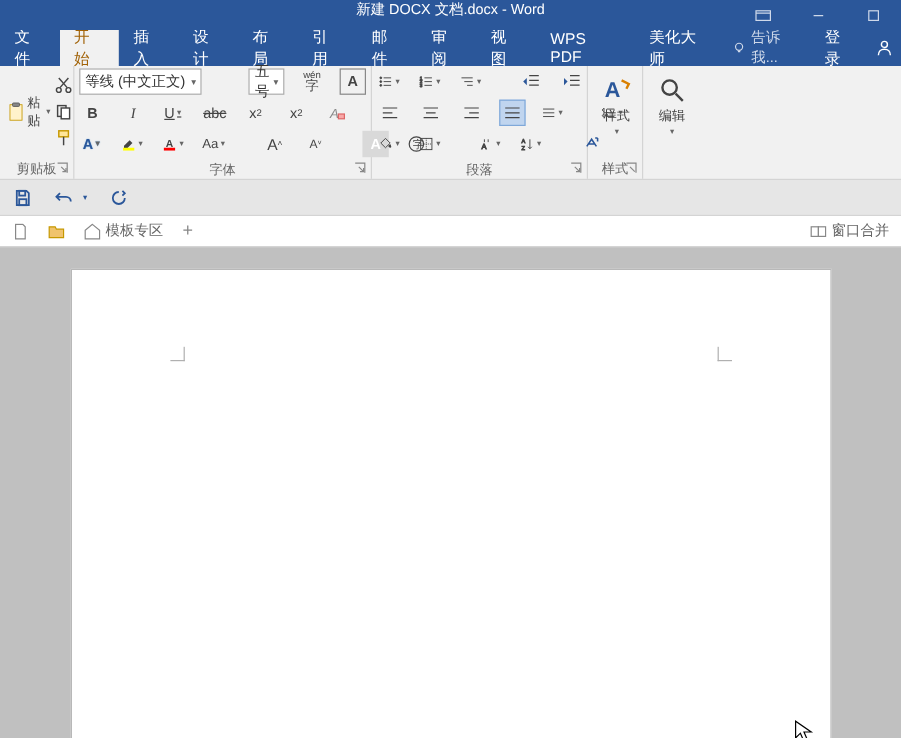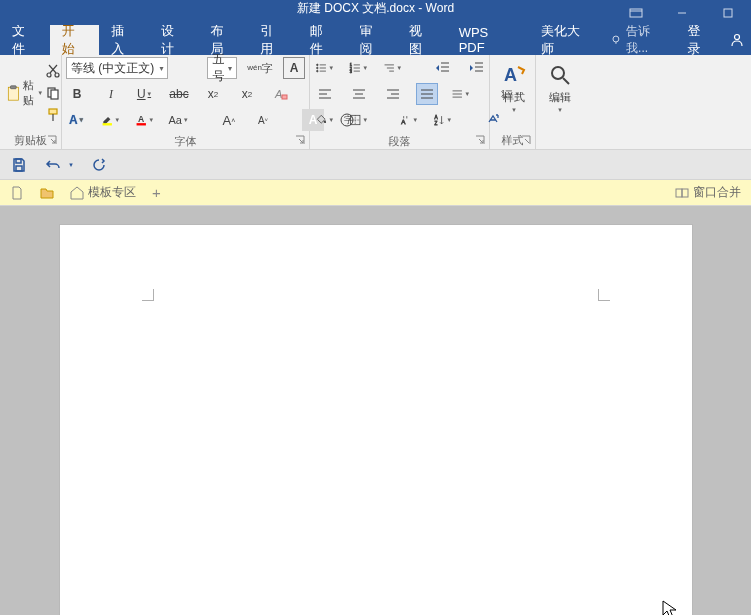--- a/index.html
+++ b/index.html
@@ -48,21 +48,21 @@
 .cutcopy .btn { height: 20px; }
 
 .active-align { background: #c0d5ef; border: 1px solid #7fa8d9; }
 
 
 .qat { height: 30px; background: #e6e6e6; border-bottom: 1px solid #d4d4d4; display: flex; align-items: center; gap: 12px; padding: 0 8px; }
 .qat .btn { color: #2b579a; }
 .qat .btn svg { width: 16px; height: 16px; }
 
 
-.subbar { height: 26px; background: #fef9c3; border-bottom: 1px solid #d4d4d4; display: flex; align-items: center; padding: 0 6px; gap: 8px; font-size: 12px; color: #666; }
+.subbar { height: 26px; background: #ffffff; border-bottom: 1px solid #d4d4d4; display: flex; align-items: center; padding: 0 6px; gap: 8px; font-size: 12px; color: #666; }
 .subbar .sbtn { display: flex; align-items: center; gap: 4px; padding: 2px 4px; }
 .subbar .spacer { flex: 1; }
 .subbar svg { width: 14px; height: 14px; }
 
 
 .docwrap { position: absolute; top: 206px; bottom: 0; left: 0; right: 0; background: #c0c0c0; overflow: hidden; display: flex; justify-content: center; padding-top: 18px; }
 .page { width: 634px; height: 800px; background: #fff; border: 1px solid #b8b8b8; position: relative; }
 
 .cm { position: absolute; width: 12px; height: 12px; }
 .cm::before, .cm::after { content: ""; position: absolute; background: #b0b0b0; }
@@ -178,21 +178,21 @@
     <div class="rows">
       <div class="row">
         <div class="combo font">
           <span>等线 (中文正文)</span>
           <span class="arrow">▾</span>
         </div>
         <div class="combo size">
           <span>五号</span>
           <span class="arrow">▾</span>
         </div>
-        <div class="btn" style="flex-direction:row;line-height:1;font-size:8px">
+        <div class="btn" style="flex-direction:column;line-height:1;font-size:8px">
           <span>wén</span>
           <span style="font-size:11px">字</span>
         </div>
         <div class="btn" style="border:1px solid #888;font-weight:bold">A</div>
       </div>
       <div class="row">
         <div class="btn" style="font-weight:bold">B</div>
         <div class="btn" style="font-style:italic;font-family:serif">I</div>
         <div class="btn dd" style="text-decoration:underline">U</div>
         <div class="btn" style="text-decoration:line-through">abc</div>

